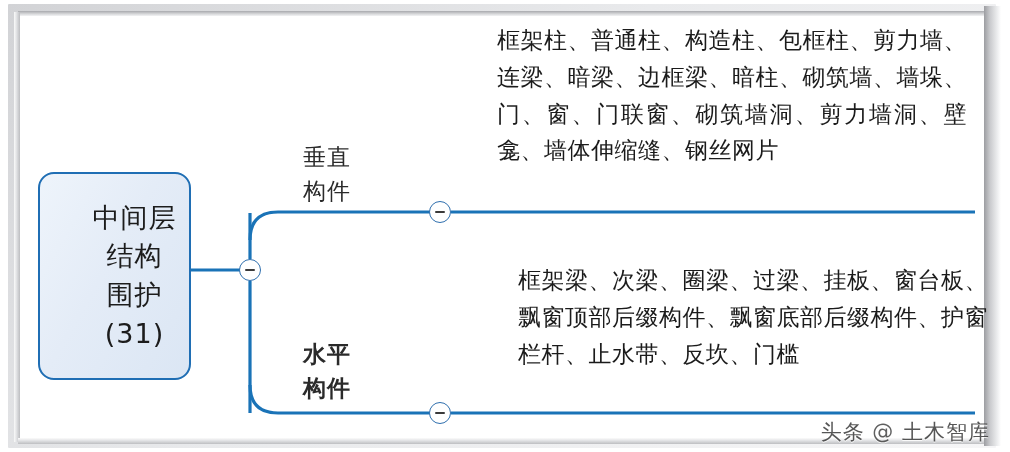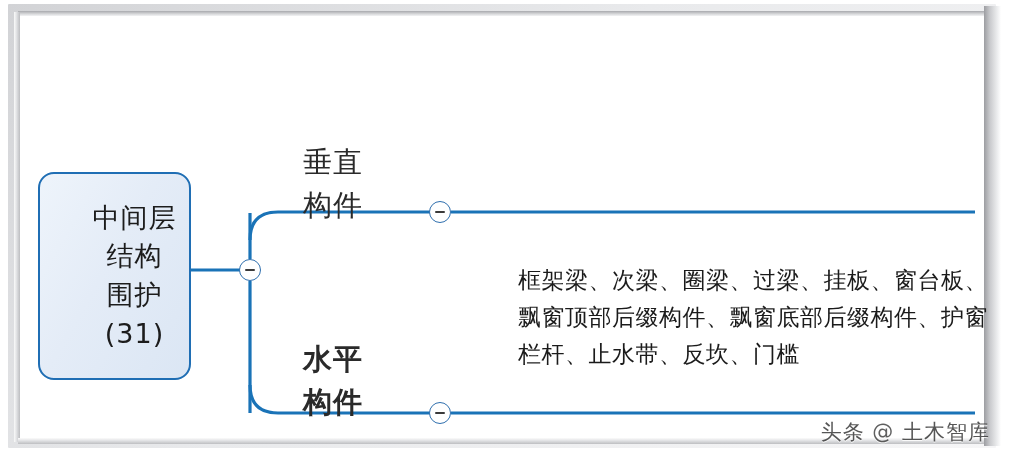--- a/index.html
+++ b/index.html
@@ -90,21 +90,21 @@
     letter-spacing: 1px;
     font-family: "DejaVu Sans", sans-serif;
     white-space: nowrap;
     margin-left: 40px;
   }
 
   
   .branch-label {
     position: absolute;
     font-family: "DejaVu Sans", sans-serif;
-    font-size: 29px;
+    font-size: 23px;
     line-height: 1.47;
     color: #2a2a2a;
     letter-spacing: 1px;
     white-space: nowrap;
   }
   #branch-label-vertical   { left: 303px; top: 141px; }
   #branch-label-horizontal { left: 303px; top: 338px; font-weight: bold; }
 
   
   .leaf-text {
@@ -202,20 +202,21 @@
 
   <div class="branch-label" id="branch-label-vertical">
     <div>垂直</div>
     <div>构件</div>
   </div>
 
   <div class="collapse-toggle" id="toggle-vertical">
     <span class="minus"></span>
   </div>
 
+  <div class="leaf-text" id="leaf-text-vertical">框架柱、普通柱、构造柱、包框柱、剪力墙、连梁、暗梁、边框梁、暗柱、砌筑墙、墙垛、门、窗、门联窗、砌筑墙洞、剪力墙洞、壁龛、墙体伸缩缝、钢丝网片</div>
 
   <div class="branch-label" id="branch-label-horizontal">
     <div>水平</div>
     <div>构件</div>
   </div>
 
   <div class="collapse-toggle" id="toggle-horizontal">
     <span class="minus"></span>
   </div>
 

